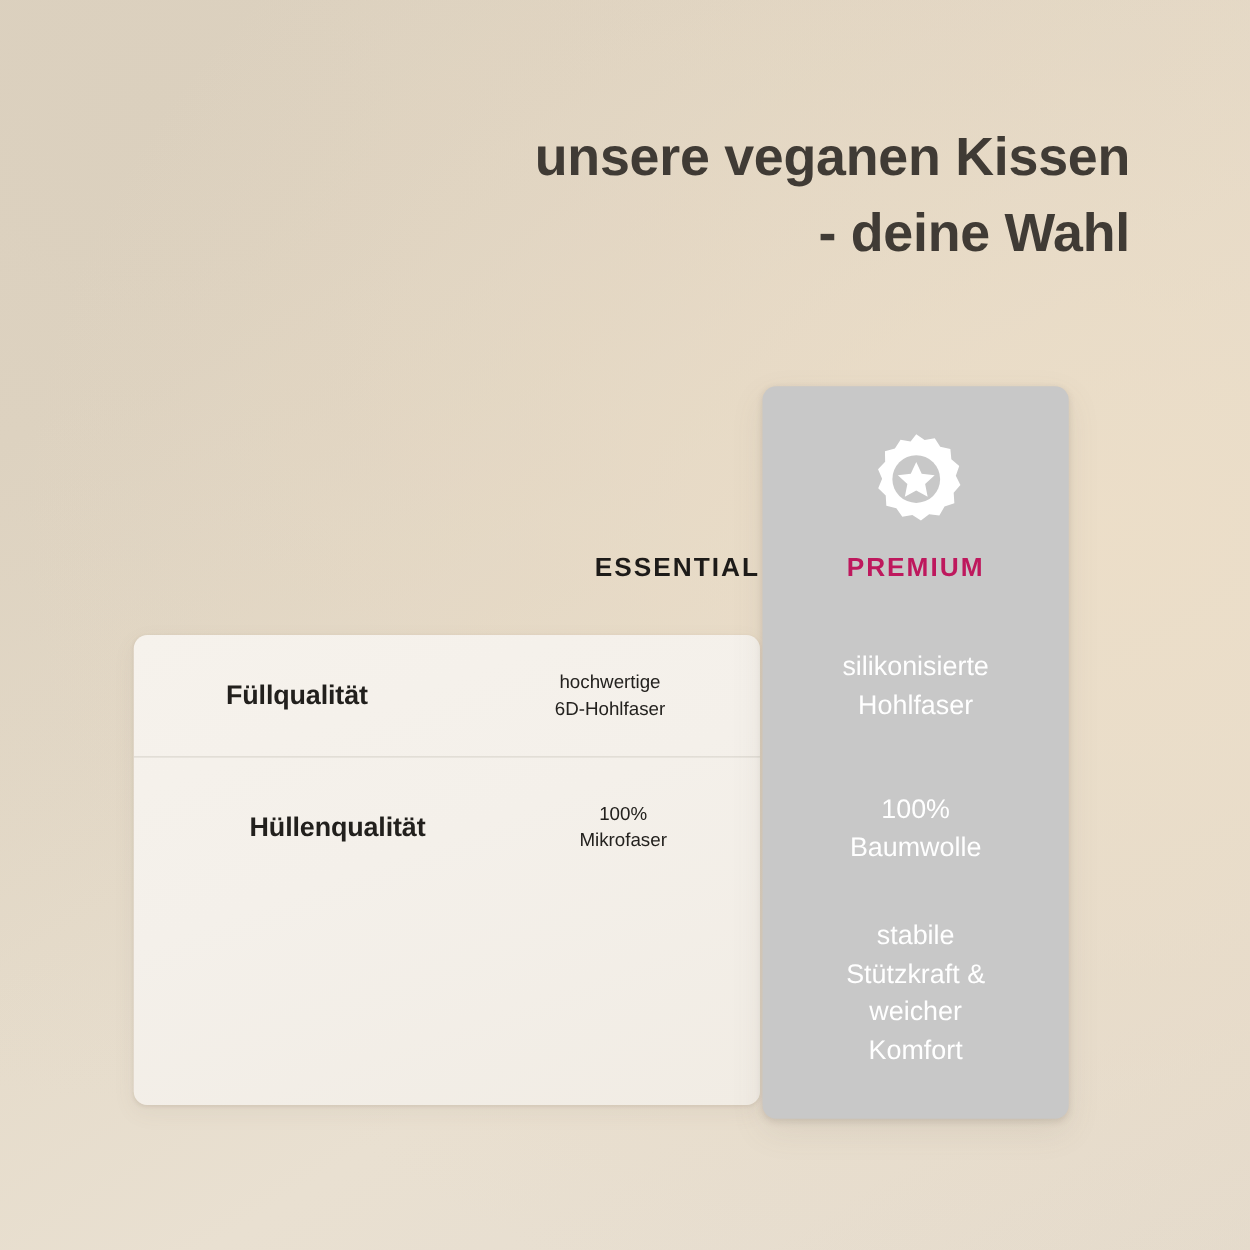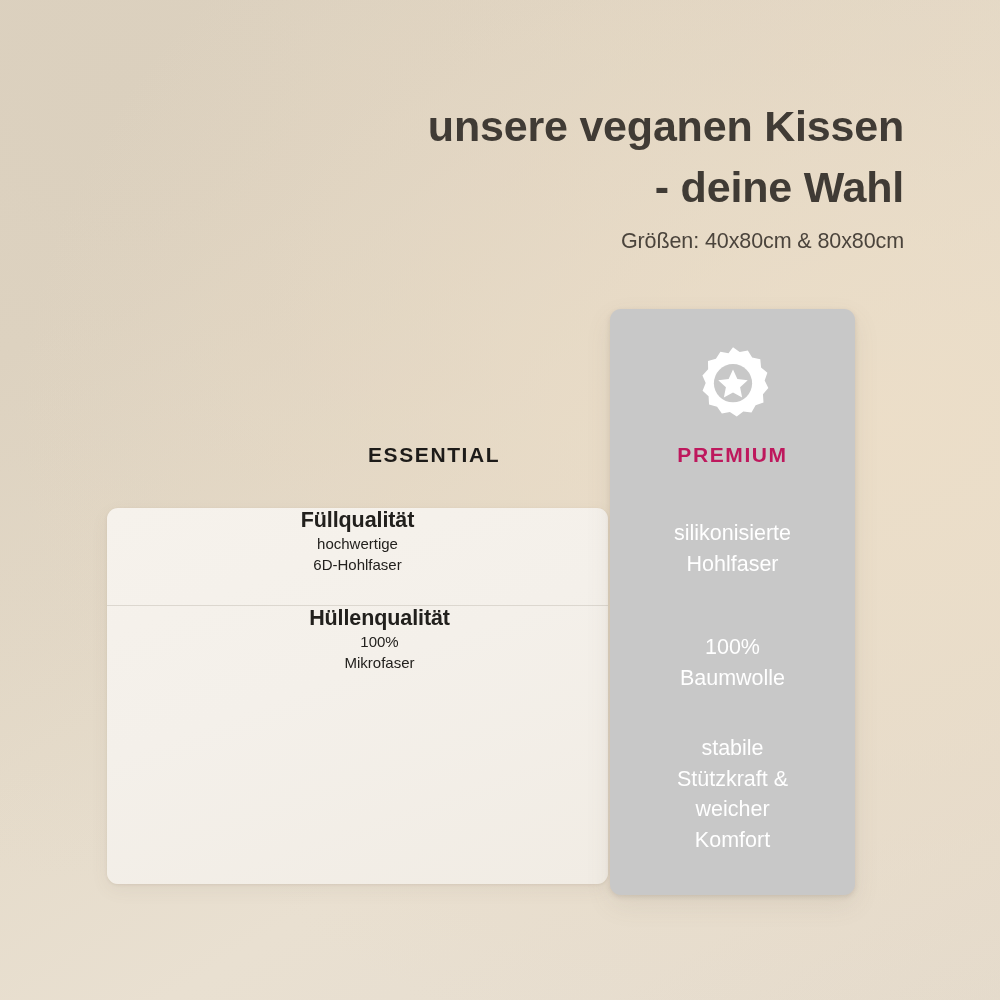--- a/index.html
+++ b/index.html
@@ -61,21 +61,21 @@
     width: 1000px;
     height: 1000px;
   }
 
   
   .col-head-essential {
     position: absolute;
     left: 368px;
     top: 443px;
     width: 240px;
-    text-align: left;
+    text-align: right;
     color: #1d1b19;
     font-size: 21px;
     font-weight: bold;
     letter-spacing: 1.6px;
   }
 
   
   .table-card {
     position: absolute;
     left: 107px;
@@ -85,21 +85,20 @@
     background: linear-gradient(160deg, #f6f2ec 0%, #f4f0ea 45%, #f1ece4 100%);
     border-radius: 11px;
     box-shadow: 0 1px 3px rgba(120,104,86,0.13), 0 6px 18px rgba(120,104,86,0.07);
     overflow: hidden;
   }
   .trow {
     position: relative;
     display: flex;
     align-items: center;
     box-sizing: border-box;
-    flex-direction: column;
   }
   .trow + .trow {
     border-top: 1.4px solid #dcd7cf;
   }
   .trow-1 { height: 97px; }
   .trow-2 { height: 113px; padding-left: 44px; }
   .trow-3 { height: 164px; }
 
   .cell-label {
     width: 261px;
@@ -171,21 +170,20 @@
   .prem-cell-3 { top: 424px; text-align: center; }
 </style>
 </head>
 <body>
 
 <div id="stage">
 
   <div class="header">
     <div class="headline">unsere veganen Kissen
 - deine Wahl</div>
-    <div class="subline">Größen: 40x80cm &amp; 80x80cm</div>
   </div>
 
   <div class="compare">
 
     <div class="col-head-essential">ESSENTIAL</div>
 
     <div class="table-card">
 
       <div class="trow trow-1">
         <div class="cell-label">Füllqualität</div>

